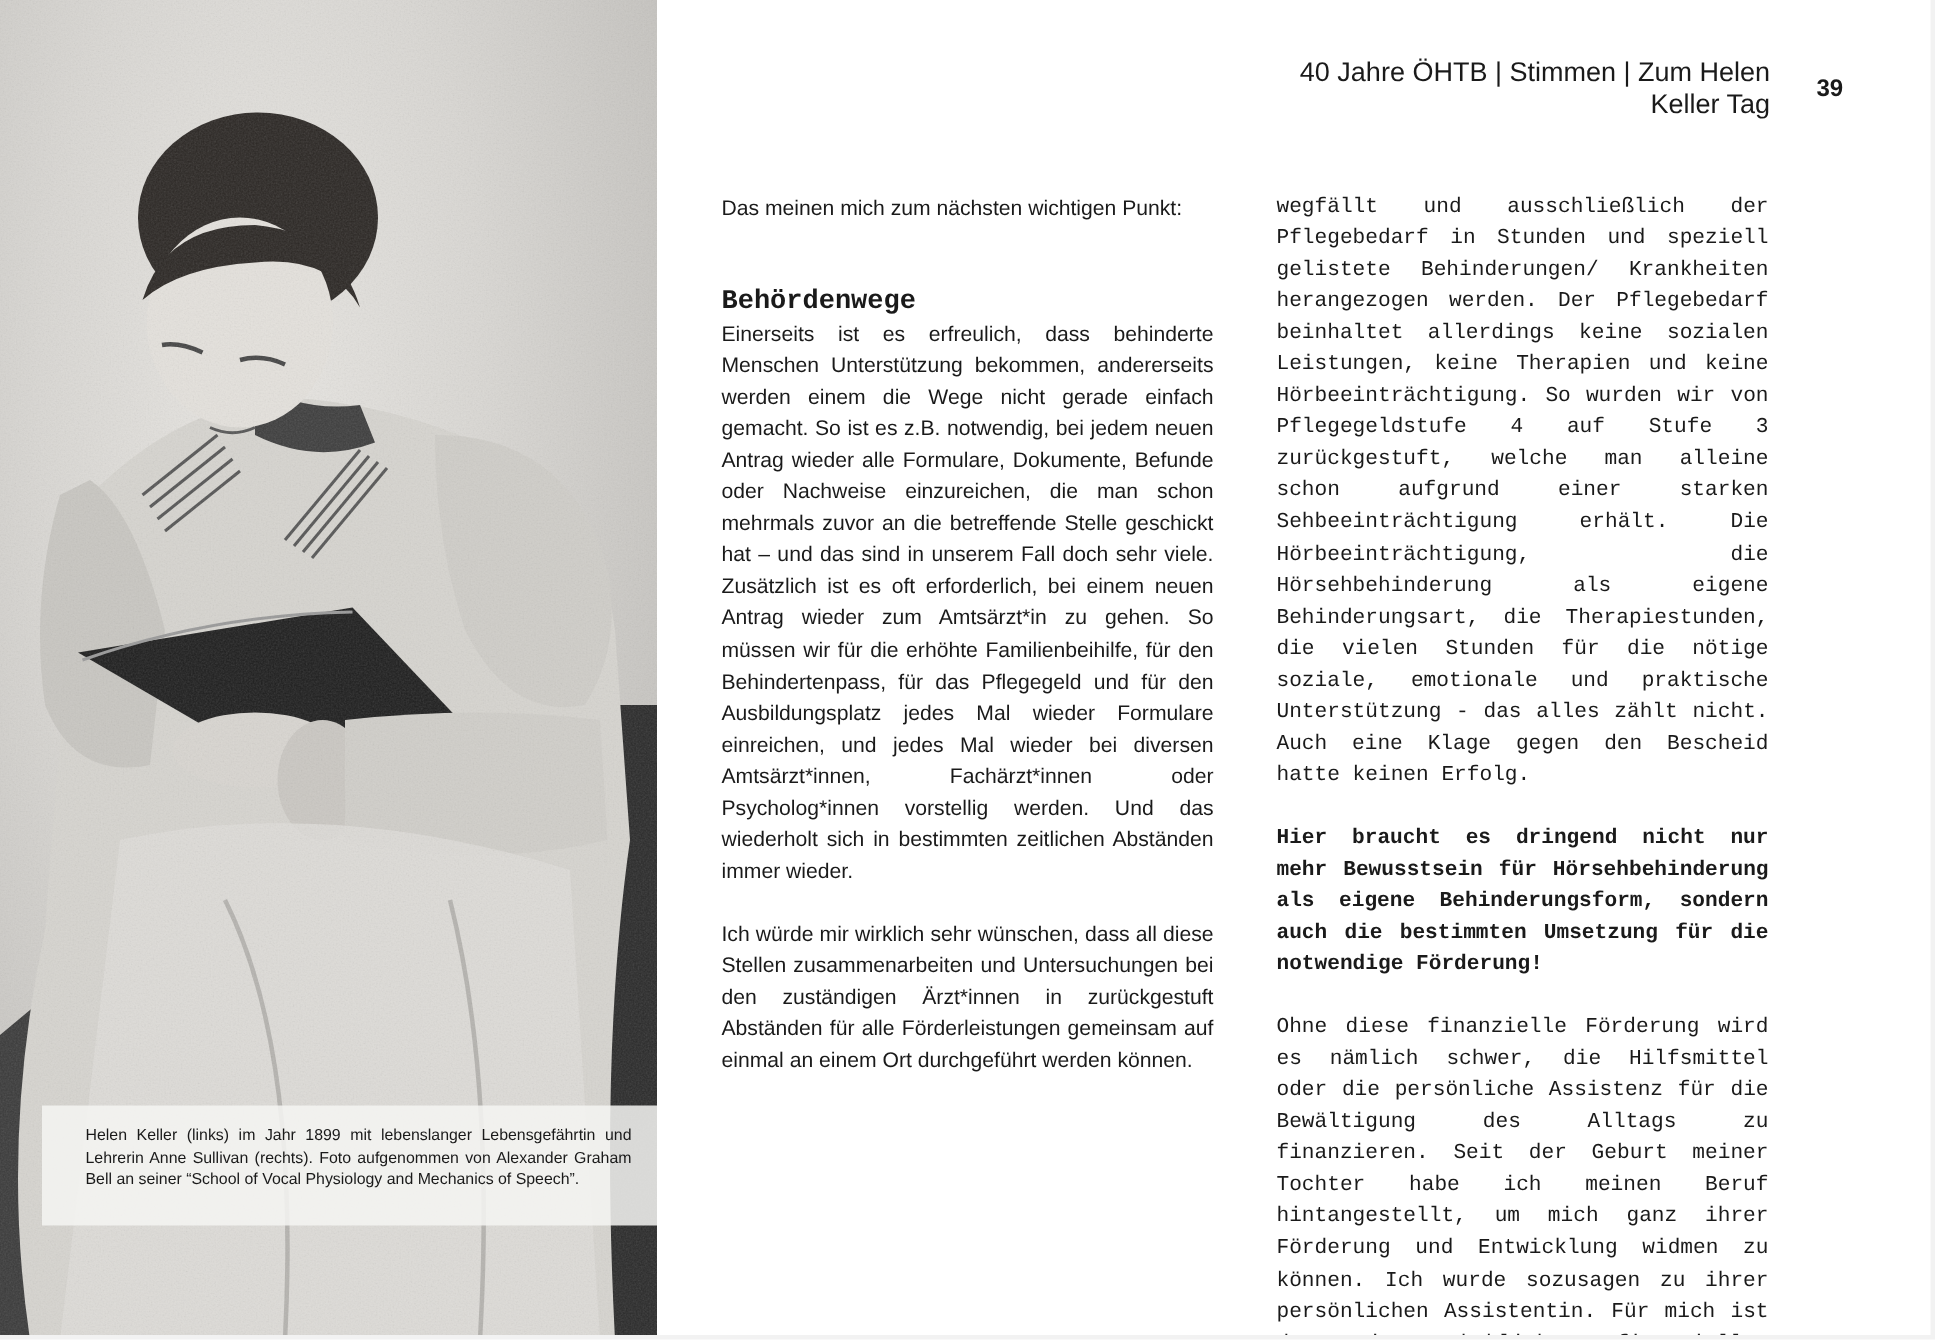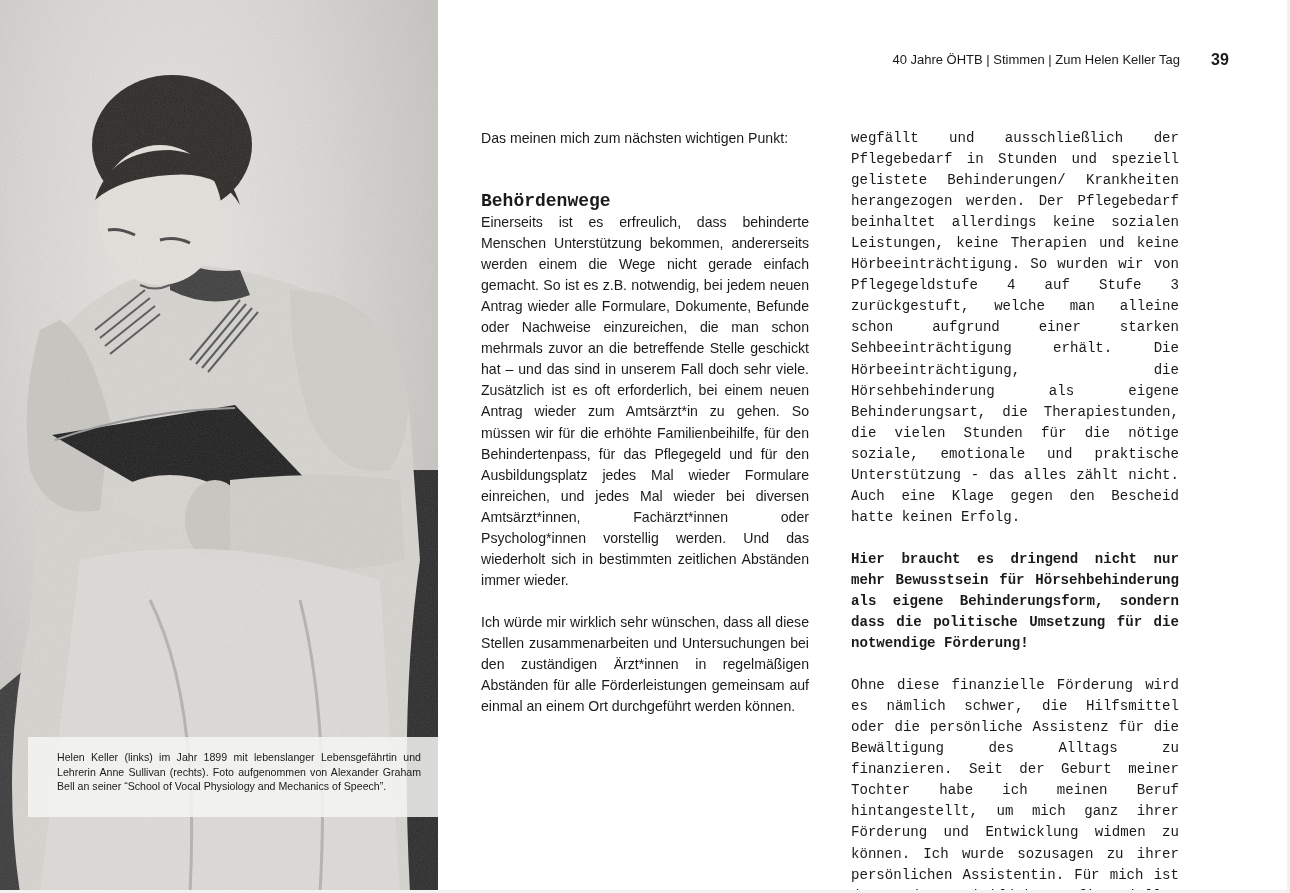--- a/index.html
+++ b/index.html
@@ -3,21 +3,21 @@
 <meta charset="utf-8">
 <style>
   html, body { margin:0; padding:0; }
   body { width:1290px; height:893px; position:relative; overflow:hidden; background:#f2f2f2; font-family:"Liberation Sans", sans-serif; }
   .page { position:absolute; left:0; top:0; width:1287px; height:890px; background:#ffffff; overflow:hidden; }
   .photo { position:absolute; left:0; top:0; width:438px; height:893px; overflow:hidden;
     background: radial-gradient(ellipse at 40% 30%, #e8e6e2 0%, #d9d7d3 40%, #c9c7c3 70%, #b9b7b3 100%); }
   .photo svg { position:absolute; left:0; top:0; }
   .caption { position:absolute; left:28px; top:737px; width:410px; height:80px; background:rgba(245,244,242,0.86); box-sizing:border-box; padding:13px 17px 0 29px; }
   .caption p { margin:0; font-size:10.6px; line-height:14.5px; color:#1a1a1a; text-align:justify; text-align-last:left; }
-  .running-head { position:absolute; top:52px; left:850px; width:330px; text-align:right; font-size:13px; color:#1a1a1a; }
+  .running-head { position:absolute; top:38px; left:850px; width:330px; text-align:right; font-size:18px; color:#1a1a1a; }
   .page-num { position:absolute; top:51px; left:1211px; font-size:16px; font-weight:bold; color:#1a1a1a; }
   .col { position:absolute; top:128px; width:328px; font-size:14.1px; line-height:21.05px; color:#1a1a1a; }
   .col p { margin:0; text-align:justify; }
   .col p.last { text-align-last:left; }
   .col .gap { height:21px; }
   .col-left { left:481px; }
   .col-right { left:851px;font-family:Liberation Mono, monospace; }
   .heading { font-family:Liberation Mono, monospace; font-weight:bold; font-size:18px; line-height:22px; margin:41px 0 0 0; }
   .bold { font-weight:bold; }
   .justify-all { text-align-last:justify; }
@@ -88,25 +88,25 @@
   </div>
 
   <div class="running-head">40 Jahre ÖHTB | Stimmen | Zum Helen Keller Tag</div>
   <div class="page-num">39</div>
 
   <div class="col col-left">
     <p class="last">Das meinen mich zum nächsten wichtigen Punkt:</p>
     <h2 class="heading">Behördenwege</h2>
     <p class="last">Einerseits ist es erfreulich, dass behinderte Menschen Unterstützung bekommen, andererseits werden einem die Wege nicht gerade einfach gemacht. So ist es z.B. notwendig, bei jedem neuen Antrag wieder alle Formulare, Dokumente, Befunde oder Nachweise einzureichen, die man schon mehrmals zuvor an die betreffende Stelle geschickt hat – und das sind in unserem Fall doch sehr viele. Zusätzlich ist es oft erforderlich, bei einem neuen Antrag wieder zum Amtsärzt*in zu gehen. So müssen wir für die erhöhte Familienbeihilfe, für den Behindertenpass, für das Pflegegeld und für den Ausbildungsplatz jedes Mal wieder Formulare einreichen, und jedes Mal wieder bei diversen Amtsärzt*innen, Fachärzt*innen oder Psycholog*innen vorstellig werden. Und das wiederholt sich in bestimmten zeitlichen Abständen immer wieder.</p>
     <div class="gap"></div>
-    <p class="last">Ich würde mir wirklich sehr wünschen, dass all diese Stellen zusammenarbeiten und Untersuchungen bei den zuständigen Ärzt*innen in regelmäßigen Abständen für alle Förderleistungen gemeinsam auf einmal an einem Ort durchgeführt werden können.</p>
+    <p class="last">Ich würde mir wirklich sehr wünschen, dass all diese Stellen zusammenarbeiten und Untersuchungen bei den zuständigen Ärzt*innen in zurückgestuft Abständen für alle Förderleistungen gemeinsam auf einmal an einem Ort durchgeführt werden können.</p>
     <div class="gap"></div>
   </div>
 
   <div class="col col-right">
     <p class="last">wegfällt und ausschließlich der Pflegebedarf in Stunden und speziell gelistete Behinderungen/ Krankheiten herangezogen werden. Der Pflegebedarf beinhaltet allerdings keine sozialen Leistungen, keine Therapien und keine Hörbeeinträchtigung. So wurden wir von Pflegegeldstufe 4 auf Stufe 3 zurückgestuft, welche man alleine schon aufgrund einer starken Sehbeeinträchtigung erhält. Die Hörbeeinträchtigung, die Hörsehbehinderung als eigene Behinderungsart, die Therapiestunden, die vielen Stunden für die nötige soziale, emotionale und praktische Unterstützung - das alles zählt nicht. Auch eine Klage gegen den Bescheid hatte keinen Erfolg.</p>
     <div class="gap"></div>
-    <p class="last bold">Hier braucht es dringend nicht nur mehr Bewusstsein für Hörsehbehinderung als eigene Behinderungsform, sondern dass die politische Umsetzung für die notwendige Förderung!</p>
+    <p class="last bold">Hier braucht es dringend nicht nur mehr Bewusstsein für Hörsehbehinderung als eigene Behinderungsform, sondern auch die bestimmten Umsetzung für die notwendige Förderung!</p>
     <div class="gap"></div>
     <p class="justify-all">Ohne diese finanzielle Förderung wird es nämlich schwer, die Hilfsmittel oder die persönliche Assistenz für die Bewältigung des Alltags zu finanzieren. Seit der Geburt meiner Tochter habe ich meinen Beruf hintangestellt, um mich ganz ihrer Förderung und Entwicklung widmen zu können. Ich wurde sozusagen zu ihrer persönlichen Assistentin. Für mich ist das mit erheblichen finanziellen Einbußen sowohl in der Gegenwart als auch in der Zukunft (Pension) verbunden. Doch dadurch konnte sie Therapien machen und Förderstunden erhalten, ich konnte ihr die erforderliche Zeit für Übungen und Unterstützung in jeglicher Art für ihre Entwicklungsfortschritte</p>
   </div>
 
 </div>
 
 </body></html>

